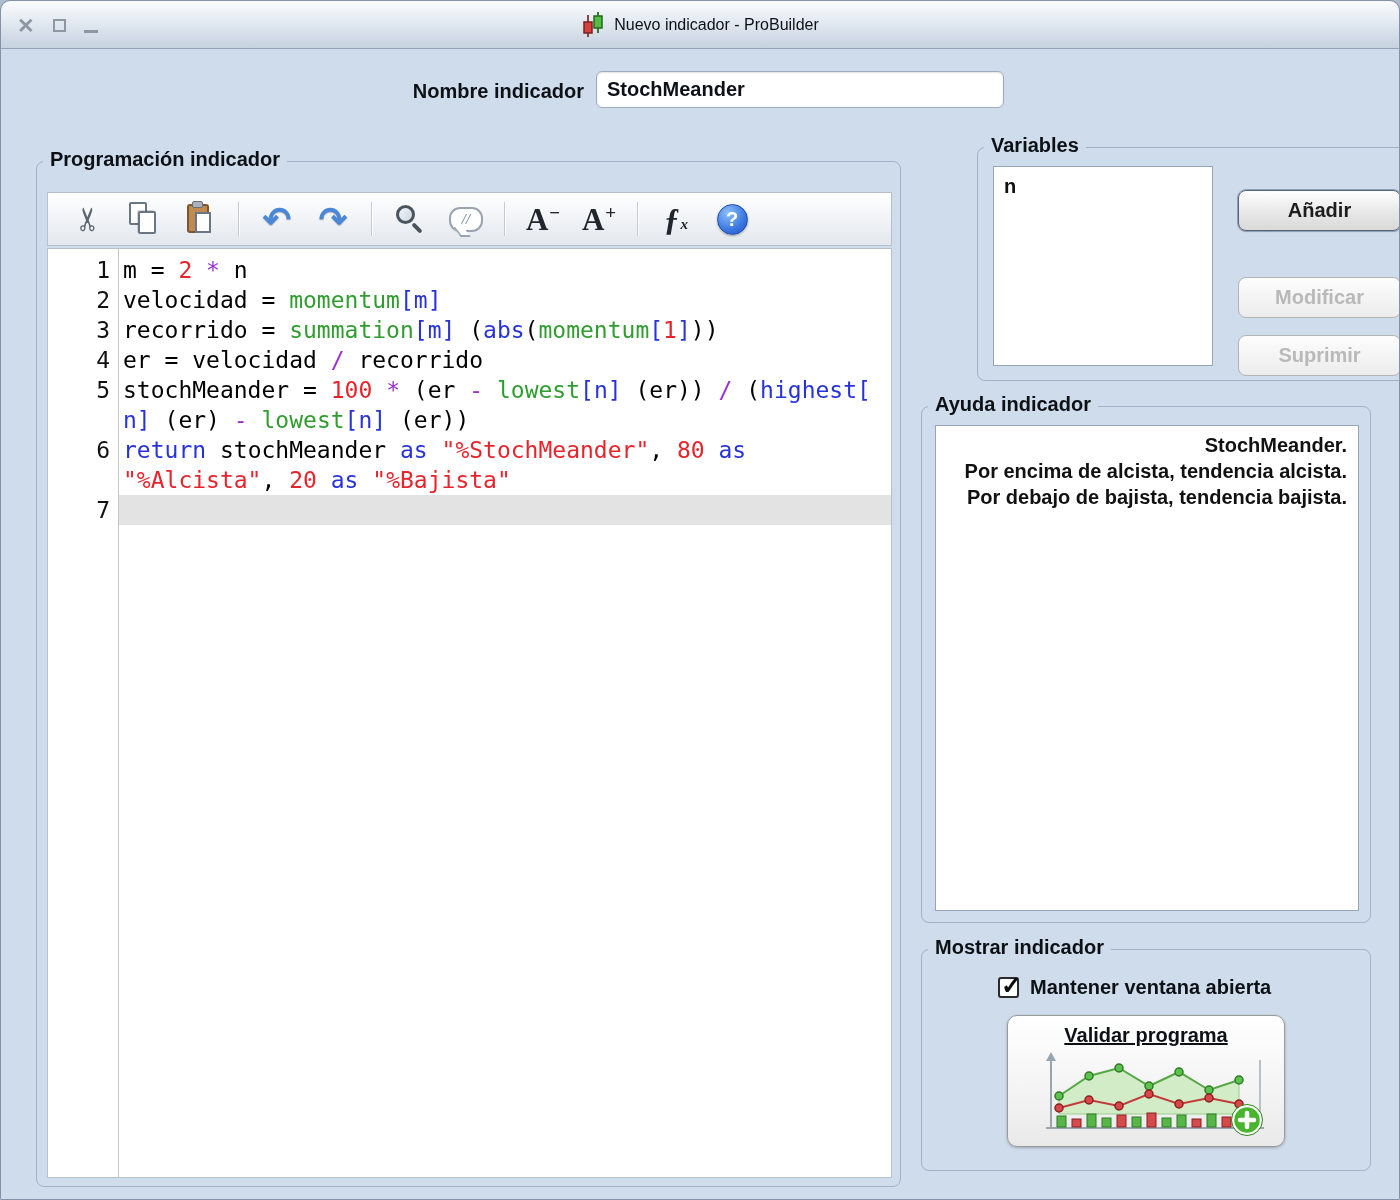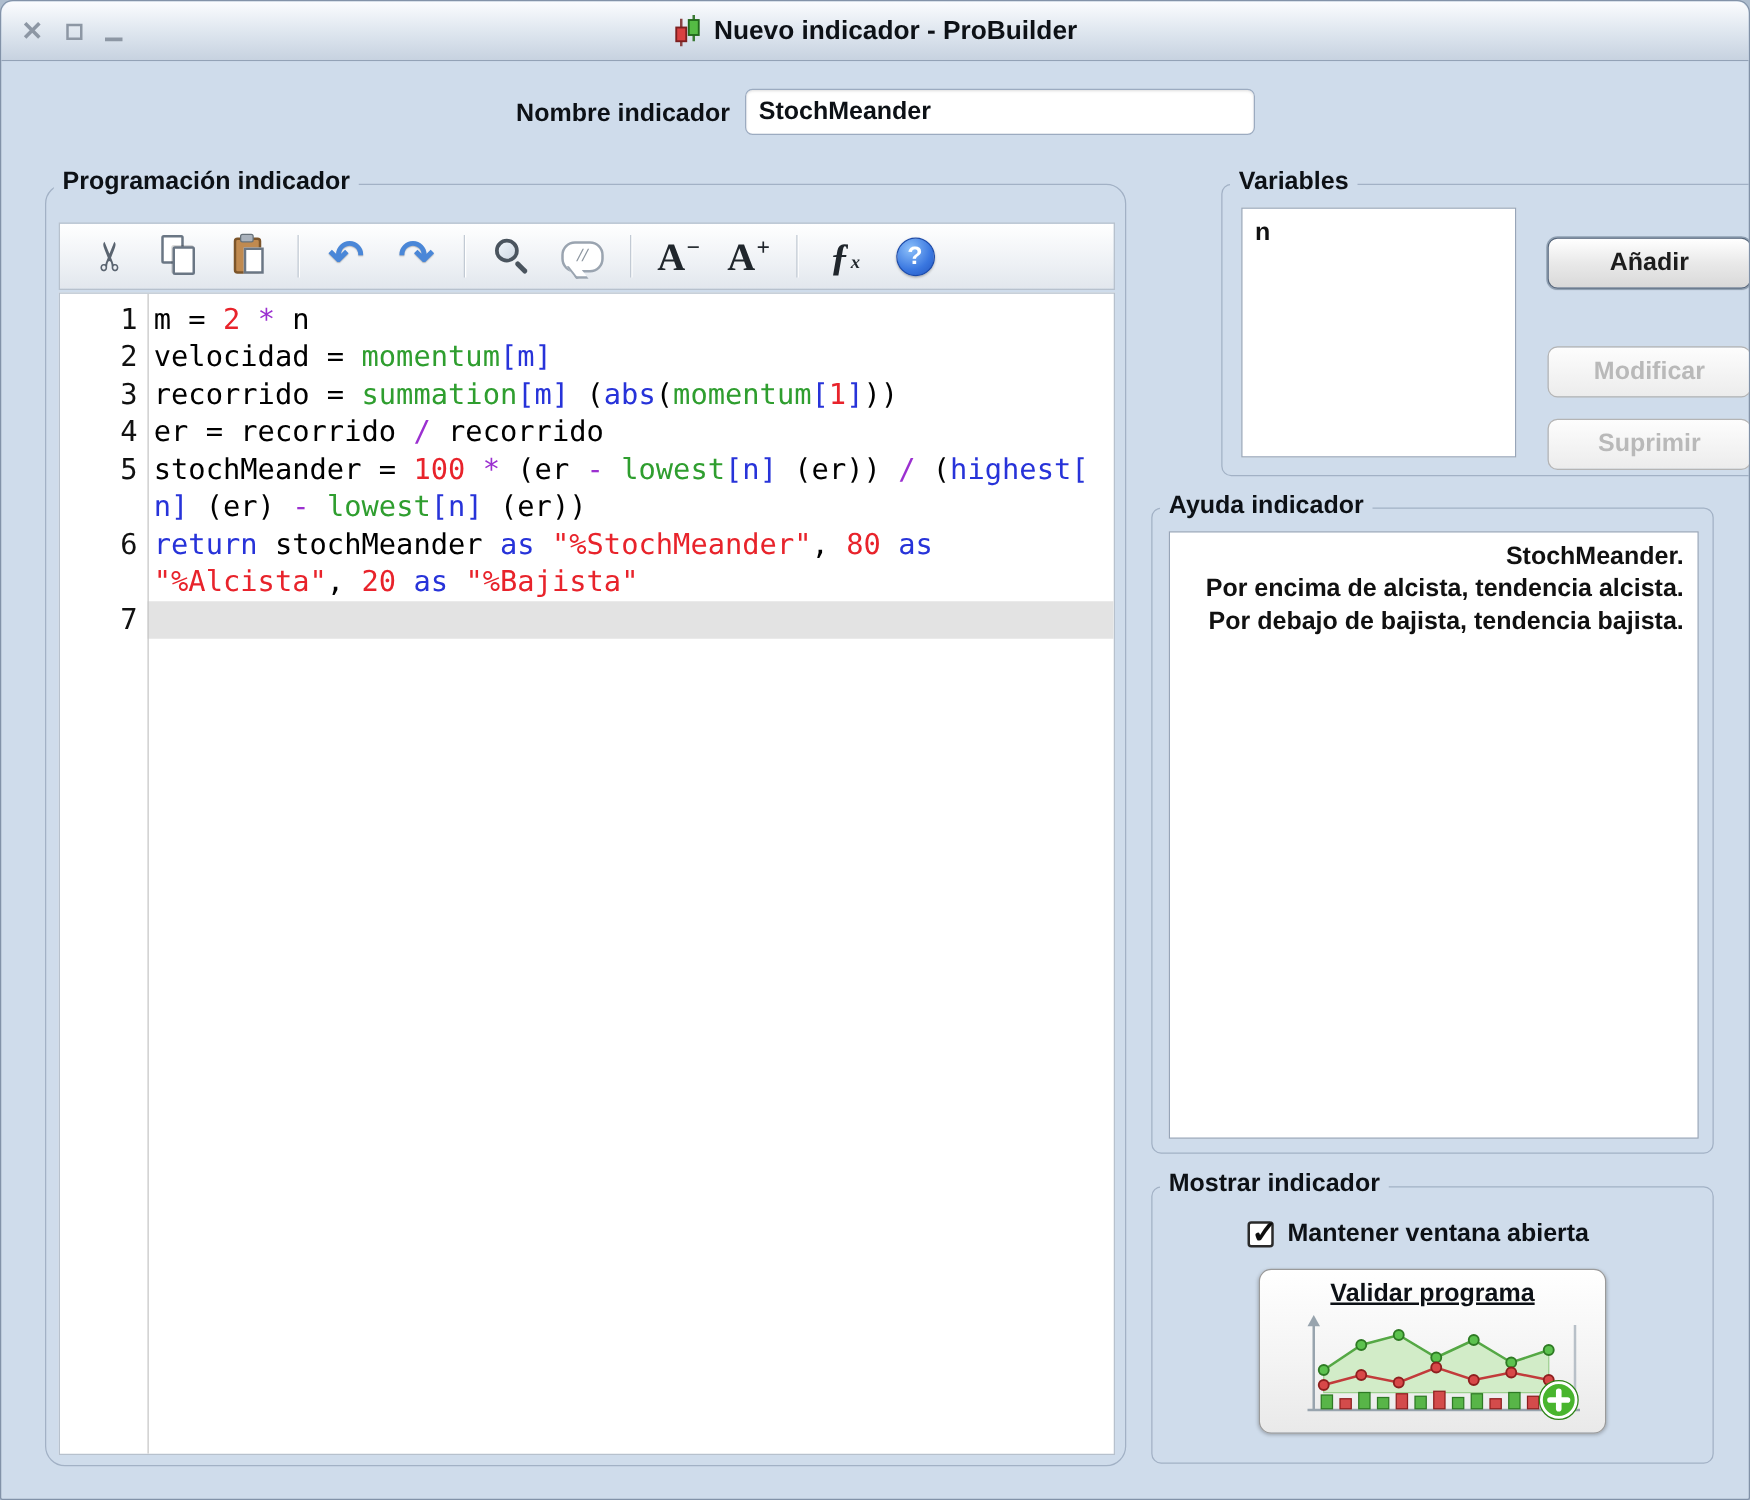--- a/index.html
+++ b/index.html
@@ -15,35 +15,35 @@
 
   
   #titlebar { position:absolute; left:0; top:0; right:0; height:48px;
     background:linear-gradient(#fbfcfe,#dde5ee 55%,#c7d2e0);
     border-bottom:1px solid #93a2b6; display:flex; align-items:center; justify-content:center;
     gap:9px; border-radius:10px 10px 0 0; }
   .win-controls { position:absolute; left:16px; top:0; height:48px; display:flex; align-items:center; gap:18px; }
   .wc-close { font-size:21px; font-weight:bold; color:#8d97a4; line-height:1; cursor:default; }
   .wc-max { width:13px; height:13px; border:2px solid #8d97a4; }
   .wc-min { width:14px; height:3px; background:#8d97a4; margin-top:12px; }
-  #window-title { font-size:21px; font-weight:bold; color:#0d1116; }
+  #window-title { font-size:16px; font-weight:normal; color:#0d1116; }
 
   
   #name-label { position:absolute; left:0; top:79px; width:583px; text-align:right;
     font-size:20px; font-weight:bold; color:#0d1116; }
   #name-input { position:absolute; left:595px; top:70px; width:408px; height:37px;
     border:1px solid #9cabc0; border-radius:6px; background:#fff; color:#0d1116;
     font-family:"Liberation Sans",sans-serif; font-size:20px; font-weight:bold;
     padding:0 10px; box-shadow:inset 0 1px 2px rgba(0,0,0,.12); outline:none; }
 
   
   .group { position:absolute; border:1px solid #a2b1c5; border-radius:8px; }
   .group-legend { position:absolute; top:-14px; left:6px; background:var(--bg); padding:0 7px;
     font-size:20px; font-weight:bold; color:#0d1116; white-space:nowrap; }
-  #prog-group { left:35px; top:146px; width:865px; height:1026px;border-radius:16px; }
+  #prog-group { left:35px; top:160px; width:865px; height:1026px; }
   #vars-group { left:976px; top:146px; width:450px; height:234px; }
   #help-group { left:920px; top:405px; width:450px; height:517px; }
   #show-group { left:920px; top:948px; width:450px; height:222px; }
 
   
   #editor-toolbar { position:absolute; left:10px; top:30px; width:845px; height:54px;
     background:linear-gradient(#ffffff,#eef1f5 60%,#e2e7ed); border:1px solid #b7c1cd;
     display:flex; align-items:center; padding:0 12px; }
   .tb-btn { width:46px; height:44px; display:flex; align-items:center; justify-content:center;
     margin:0 5px; border-radius:6px; position:relative; }
@@ -222,21 +222,21 @@
         <div class="code-row">
           <span class="gutter">2</span>
           <span class="code-content"><span class="tok-d">velocidad = </span><span class="tok-f">momentum</span><span class="tok-b">[m]</span></span>
         </div>
         <div class="code-row">
           <span class="gutter">3</span>
           <span class="code-content"><span class="tok-d">recorrido = </span><span class="tok-f">summation</span><span class="tok-b">[m]</span><span class="tok-d"> (</span><span class="tok-k">abs</span><span class="tok-d">(</span><span class="tok-f">momentum</span><span class="tok-b">[</span><span class="tok-n">1</span><span class="tok-b">]</span><span class="tok-d">))</span></span>
         </div>
         <div class="code-row">
           <span class="gutter">4</span>
-          <span class="code-content"><span class="tok-d">er = recorrido </span><span class="tok-o">/</span><span class="tok-d"> recorrido</span></span>
+          <span class="code-content"><span class="tok-d">er = velocidad </span><span class="tok-o">/</span><span class="tok-d"> recorrido</span></span>
         </div>
         <div class="code-row">
           <span class="gutter">5</span>
           <span class="code-content"><span class="tok-d">stochMeander = </span><span class="tok-n">100</span><span class="tok-d"> </span><span class="tok-o">*</span><span class="tok-d"> (er </span><span class="tok-o">-</span><span class="tok-d"> </span><span class="tok-f">lowest</span><span class="tok-b">[n]</span><span class="tok-d"> (er)) </span><span class="tok-o">/</span><span class="tok-d"> (</span><span class="tok-k">highest</span><span class="tok-b">[</span></span>
         </div>
         <div class="code-row">
           <span class="gutter"></span>
           <span class="code-content"><span class="tok-b">n]</span><span class="tok-d"> (er) </span><span class="tok-o">-</span><span class="tok-d"> </span><span class="tok-f">lowest</span><span class="tok-b">[n]</span><span class="tok-d"> (er))</span></span>
         </div>
         <div class="code-row">

